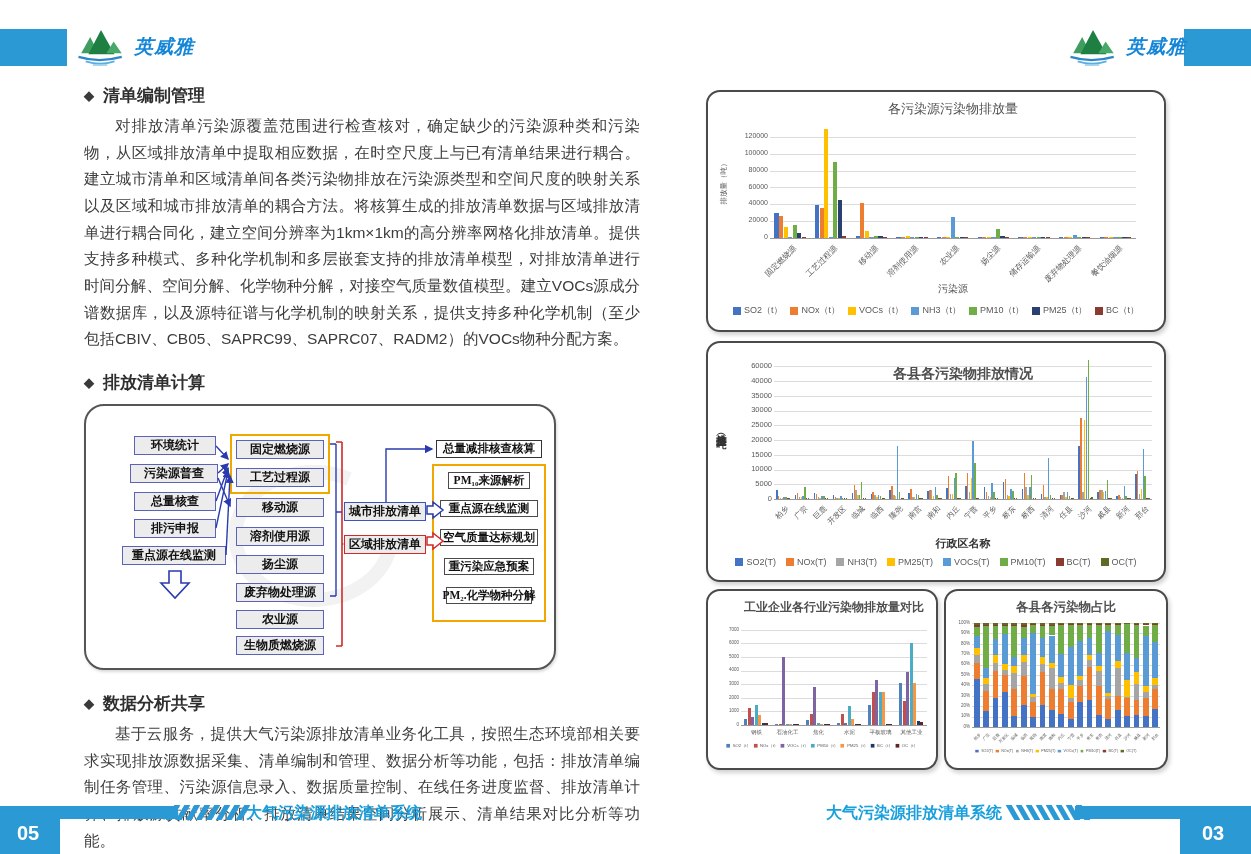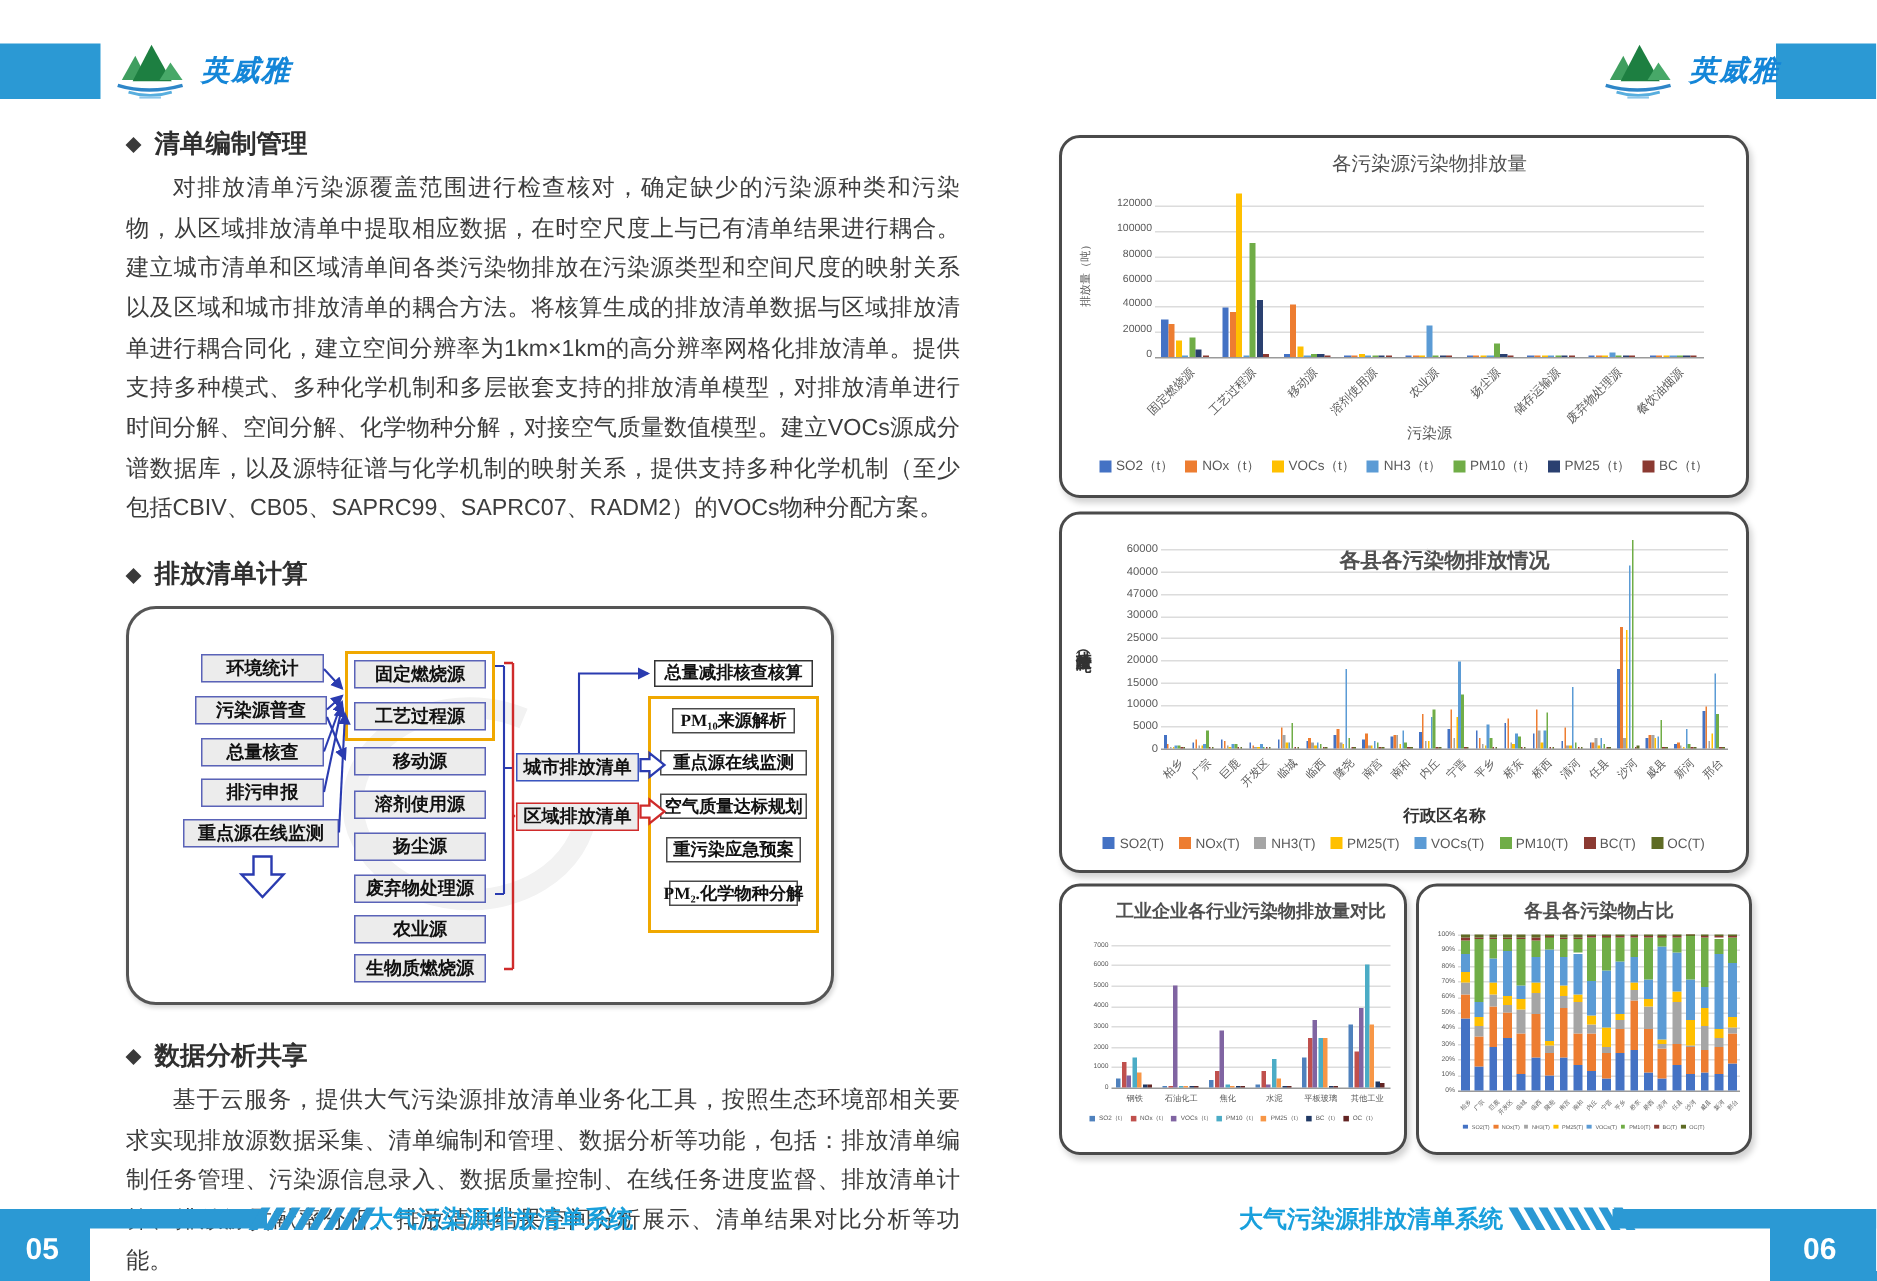--- a/index.html
+++ b/index.html
@@ -277,21 +277,21 @@
         <div style="position: absolute; right: 392px; top: 121.276px; font-size: 7.5px; color: rgb(89, 89, 89); white-space: nowrap;">10000</div>
         <div style="position: absolute; left: 66px; top: 111.789px; width: 378px; height: 1px; background: rgb(220, 220, 220);"></div>
         <div style="position: absolute; right: 392px; top: 106.539px; font-size: 7.5px; color: rgb(89, 89, 89); white-space: nowrap;">15000</div>
         <div style="position: absolute; left: 66px; top: 97.0526px; width: 378px; height: 1px; background: rgb(220, 220, 220);"></div>
         <div style="position: absolute; right: 392px; top: 91.8026px; font-size: 7.5px; color: rgb(89, 89, 89); white-space: nowrap;">20000</div>
         <div style="position: absolute; left: 66px; top: 82.3158px; width: 378px; height: 1px; background: rgb(220, 220, 220);"></div>
         <div style="position: absolute; right: 392px; top: 77.0658px; font-size: 7.5px; color: rgb(89, 89, 89); white-space: nowrap;">25000</div>
         <div style="position: absolute; left: 66px; top: 67.5789px; width: 378px; height: 1px; background: rgb(220, 220, 220);"></div>
         <div style="position: absolute; right: 392px; top: 62.3289px; font-size: 7.5px; color: rgb(89, 89, 89); white-space: nowrap;">30000</div>
         <div style="position: absolute; left: 66px; top: 52.8421px; width: 378px; height: 1px; background: rgb(220, 220, 220);"></div>
-        <div style="position: absolute; right: 392px; top: 47.5921px; font-size: 7.5px; color: rgb(89, 89, 89); white-space: nowrap;">47000</div>
+        <div style="position: absolute; right: 392px; top: 47.5921px; font-size: 7.5px; color: rgb(89, 89, 89); white-space: nowrap;">35000</div>
         <div style="position: absolute; left: 66px; top: 38.1053px; width: 378px; height: 1px; background: rgb(220, 220, 220);"></div>
         <div style="position: absolute; right: 392px; top: 32.8553px; font-size: 7.5px; color: rgb(89, 89, 89); white-space: nowrap;">40000</div>
         <div style="position: absolute; left: 66px; top: 23.3684px; width: 378px; height: 1px; background: rgb(220, 220, 220);"></div>
         <div style="position: absolute; right: 392px; top: 18.1184px; font-size: 7.5px; color: rgb(89, 89, 89); white-space: nowrap;">60000</div>
         <div style="position: absolute; left: 66px; top: 156px; width: 378px; height: 1px; background: rgb(154, 154, 154);"></div>
         <div style="position: absolute; left: 68.079px; top: 147.453px; width: 1.44275px; height: 8.54737px; background: rgb(68, 114, 196);"></div>
         <div style="position: absolute; left: 86.979px; top: 151.579px; width: 1.44275px; height: 4.42105px; background: rgb(68, 114, 196);"></div>
         <div style="position: absolute; left: 105.879px; top: 150.105px; width: 1.44275px; height: 5.89474px; background: rgb(68, 114, 196);"></div>
         <div style="position: absolute; left: 124.779px; top: 152.168px; width: 1.44275px; height: 3.83158px; background: rgb(68, 114, 196);"></div>
         <div style="position: absolute; left: 143.679px; top: 150.4px; width: 1.44275px; height: 5.6px; background: rgb(68, 114, 196);"></div>
@@ -870,15 +870,15 @@
       <div style="width: 6px; height: 15px; background: rgb(43, 153, 212); transform: skewX(30deg);"></div>
       <div style="width: 6px; height: 15px; background: rgb(43, 153, 212); transform: skewX(30deg);"></div>
       <div style="width: 6px; height: 15px; background: rgb(43, 153, 212); transform: skewX(30deg);"></div>
       <div style="width: 6px; height: 15px; background: rgb(43, 153, 212); transform: skewX(30deg);"></div>
       <div style="width: 6px; height: 15px; background: rgb(43, 153, 212); transform: skewX(30deg);"></div>
       <div style="width: 6px; height: 15px; background: rgb(43, 153, 212); transform: skewX(30deg);"></div>
       <div style="width: 6px; height: 15px; background: rgb(43, 153, 212); transform: skewX(30deg);"></div>
     </div>
   <div class="fbar" style="left:1075px;top:806px;width:176px;height:13px;"></div>
   <div class="fbar" style="left:1180px;top:806px;width:71px;height:48px;"></div>
-  <div class="pageno" style="left:1202px;top:822px;">06</div>
+  <div class="pageno" style="left:1202px;top:822px;">03</div>
 
 </div>
 
 </body></html>

